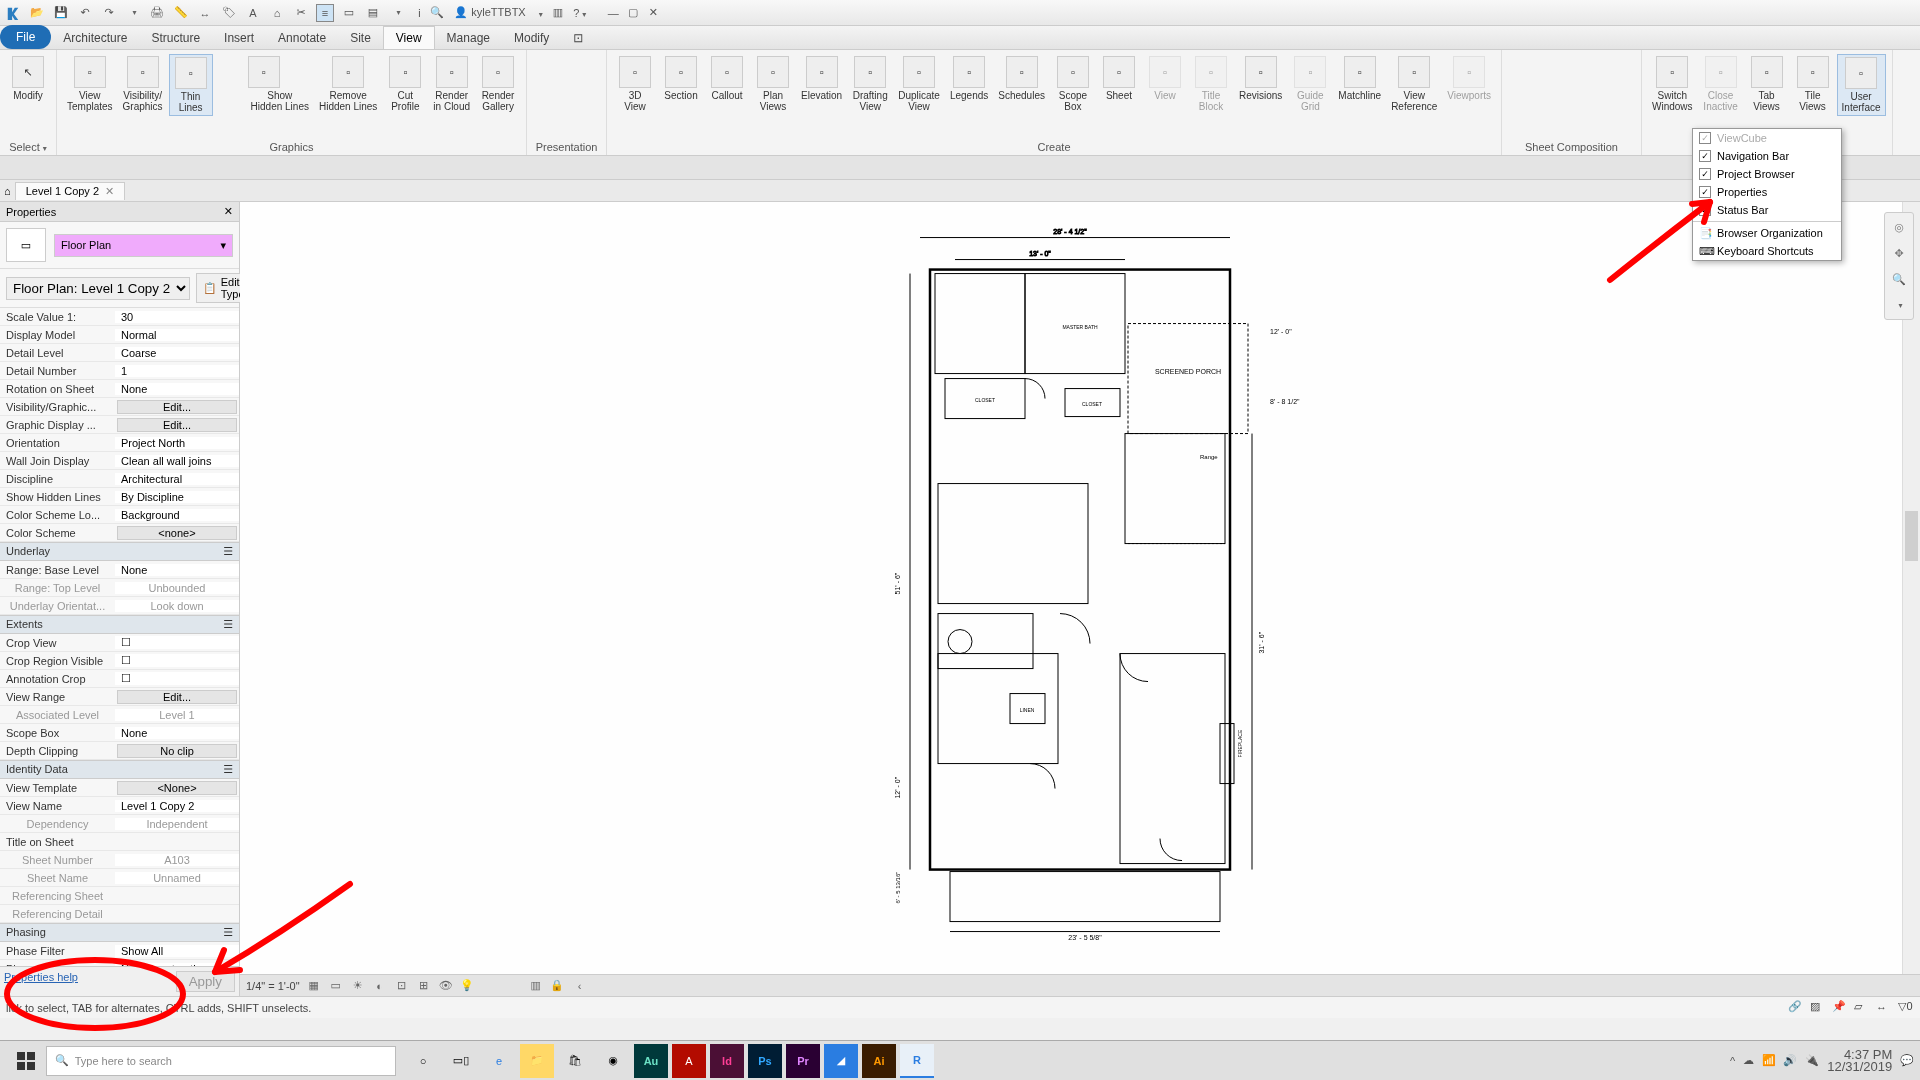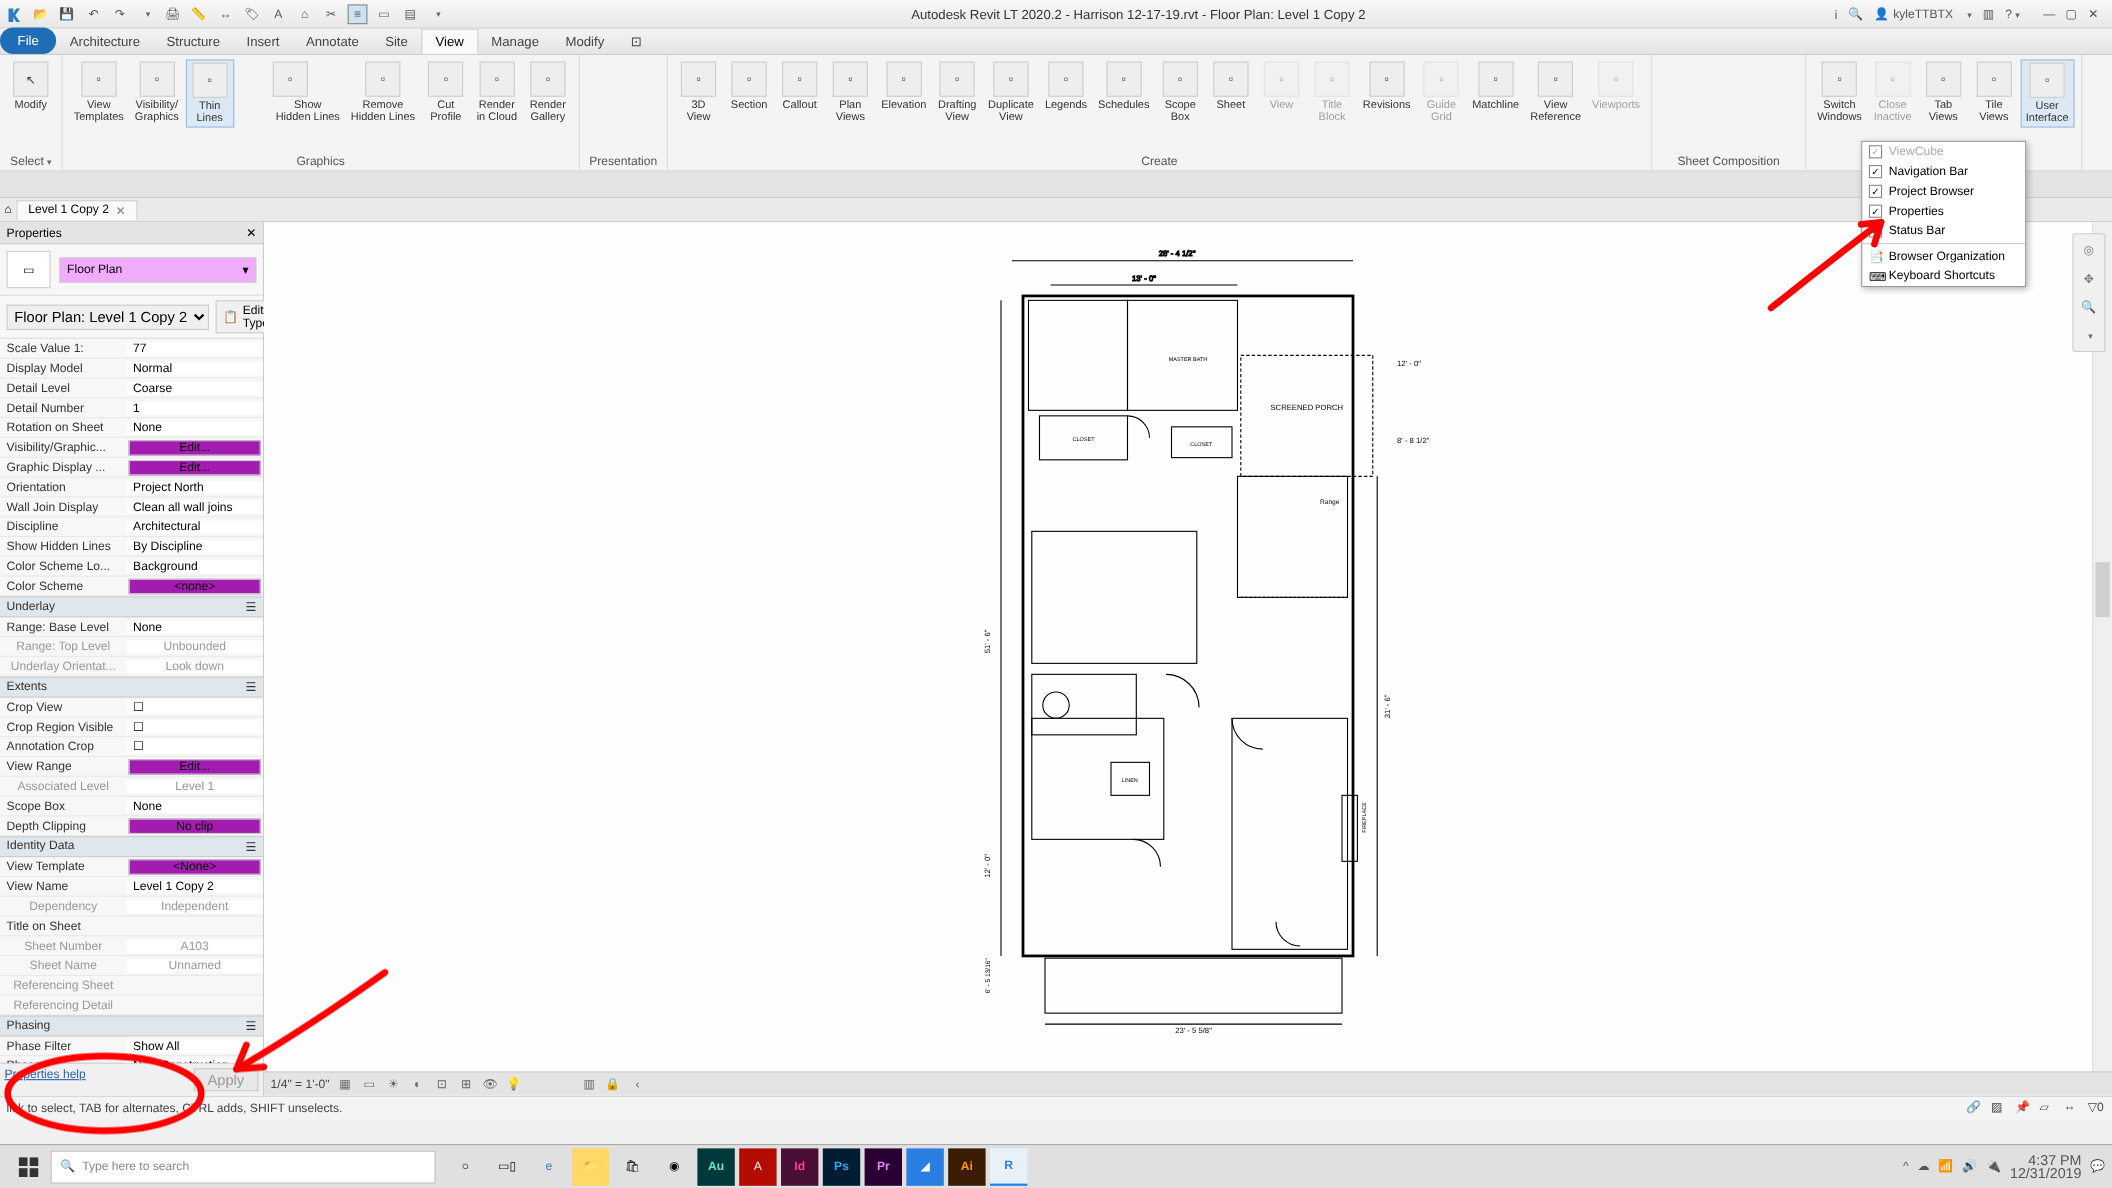--- a/index.html
+++ b/index.html
@@ -47,21 +47,21 @@
   .prop-card { padding:6px; display:flex; align-items:center; gap:8px; border-bottom:1px solid #ddd; }
   .prop-card-icon { width:40px; height:34px; border:1px solid #ccc; background:#fff; display:flex;align-items:center;justify-content:center;}
   .prop-selector { flex:1; display:flex; justify-content:space-between; align-items:center; background:#f0abfc; border:1px solid #ccc; padding:4px 6px; }
   .prop-toolbar { display:flex; align-items:center; padding:4px 6px; gap:6px; border-bottom:1px solid #ddd;}
   .edit-type { border:1px solid #ccc; background:#f0f0f0; padding:2px 6px; display:flex; gap:4px; align-items:center;}
   .prop-grid { flex:1; overflow:auto; }
   .pg-section { background:#dfe6ec; padding:2px 6px; border-top:1px solid #ccc; border-bottom:1px solid #ccc; font-weight:normal; color:#333; display:flex; justify-content:space-between; }
   .pg-row { display:flex; border-bottom:1px solid #e8e8e8; height:18px; align-items:center; }
   .pg-key { width:115px; padding:0 6px; color:#333; white-space:nowrap; overflow:hidden; text-overflow:ellipsis; font-size:11px;}
   .pg-val { flex:1; padding:0 6px; background:#fff; font-size:11px; }
-  .pg-val.btn-cell { background:#a21caf; text-align:center; border:1px solid #ccc; margin:1px 2px; }
+  .pg-val.btn-cell { background:#e5e5e5; text-align:center; border:1px solid #ccc; margin:1px 2px; }
   .pg-row.gray .pg-key, .pg-row.gray .pg-val { color:#999;text-align:center; }
   .pg-val.chk { background:#fff; }
   .prop-footer { padding:4px; display:flex; justify-content:space-between; border-top:1px solid #ccc; background:#f0f0f0;}
   .prop-footer a { color:#2864b4; font-size:11px; }
   .apply-btn { background:#e8e8e8; border:1px solid #ccc; color:#999; padding:2px 12px; }
 
   
   .canvas { flex:1; background:#fefefe; position:relative; }
   .nav-bar { position:absolute; right:6px; top:10px; width:30px; background:#f0f0f0; border:1px solid #ccc; display:flex; flex-direction:column; align-items:center; padding:4px 0; gap:6px; border-radius:3px;}
   .nav-btn { width:20px; height:20px; color:#777; display:flex;align-items:center;justify-content:center;}
@@ -123,21 +123,20 @@
     <div class="qat-btn">↔</div>
     <div class="qat-btn">🏷</div>
     <div class="qat-btn">A</div>
     <div class="qat-btn">⌂</div>
     <div class="qat-btn">✂</div>
     <div class="qat-btn" style="border:1px solid #888;background:#cde3f5;">≡</div>
     <div class="qat-btn">▭</div>
     <div class="qat-btn">▤</div>
     <div class="qat-btn caret"></div>
   </div>
-  <div class="title-center">Autodesk Revit LT 2020.2 - Harrison 12-17-19.rvt - Floor Plan: Level 1 Copy 2</div>
   <div class="title-right">
     <span>ℹ</span>
     <span>🔍</span>
     <span>👤 <span>kyleTTBTX</span></span>
     <span class="caret"></span>
     <span>▥</span>
     <span class="caret">?</span>
     <div class="win-controls">
       <div class="win-btn">—</div>
       <div class="win-btn">▢</div>
@@ -368,21 +367,21 @@
           <span>▾</span>
         </div>
     </div>
     <div class="prop-toolbar">
       <select style="flex:1;border:1px solid #ccc;padding:2px;"><option>Floor Plan: Level 1 Copy 2</option></select>
       <div class="edit-type">📋 <span>Edit Type</span></div>
     </div>
     <div class="prop-grid" id="prop-grid">
         <div class="pg-row">
           <div class="pg-key">Scale Value    1:</div>
-          <div class="pg-val">77</div>
+          <div class="pg-val">30</div>
         </div>
         <div class="pg-row">
           <div class="pg-key">Display Model</div>
           <div class="pg-val">Normal</div>
         </div>
         <div class="pg-row">
           <div class="pg-key">Detail Level</div>
           <div class="pg-val">Coarse</div>
         </div>
         <div class="pg-row">

